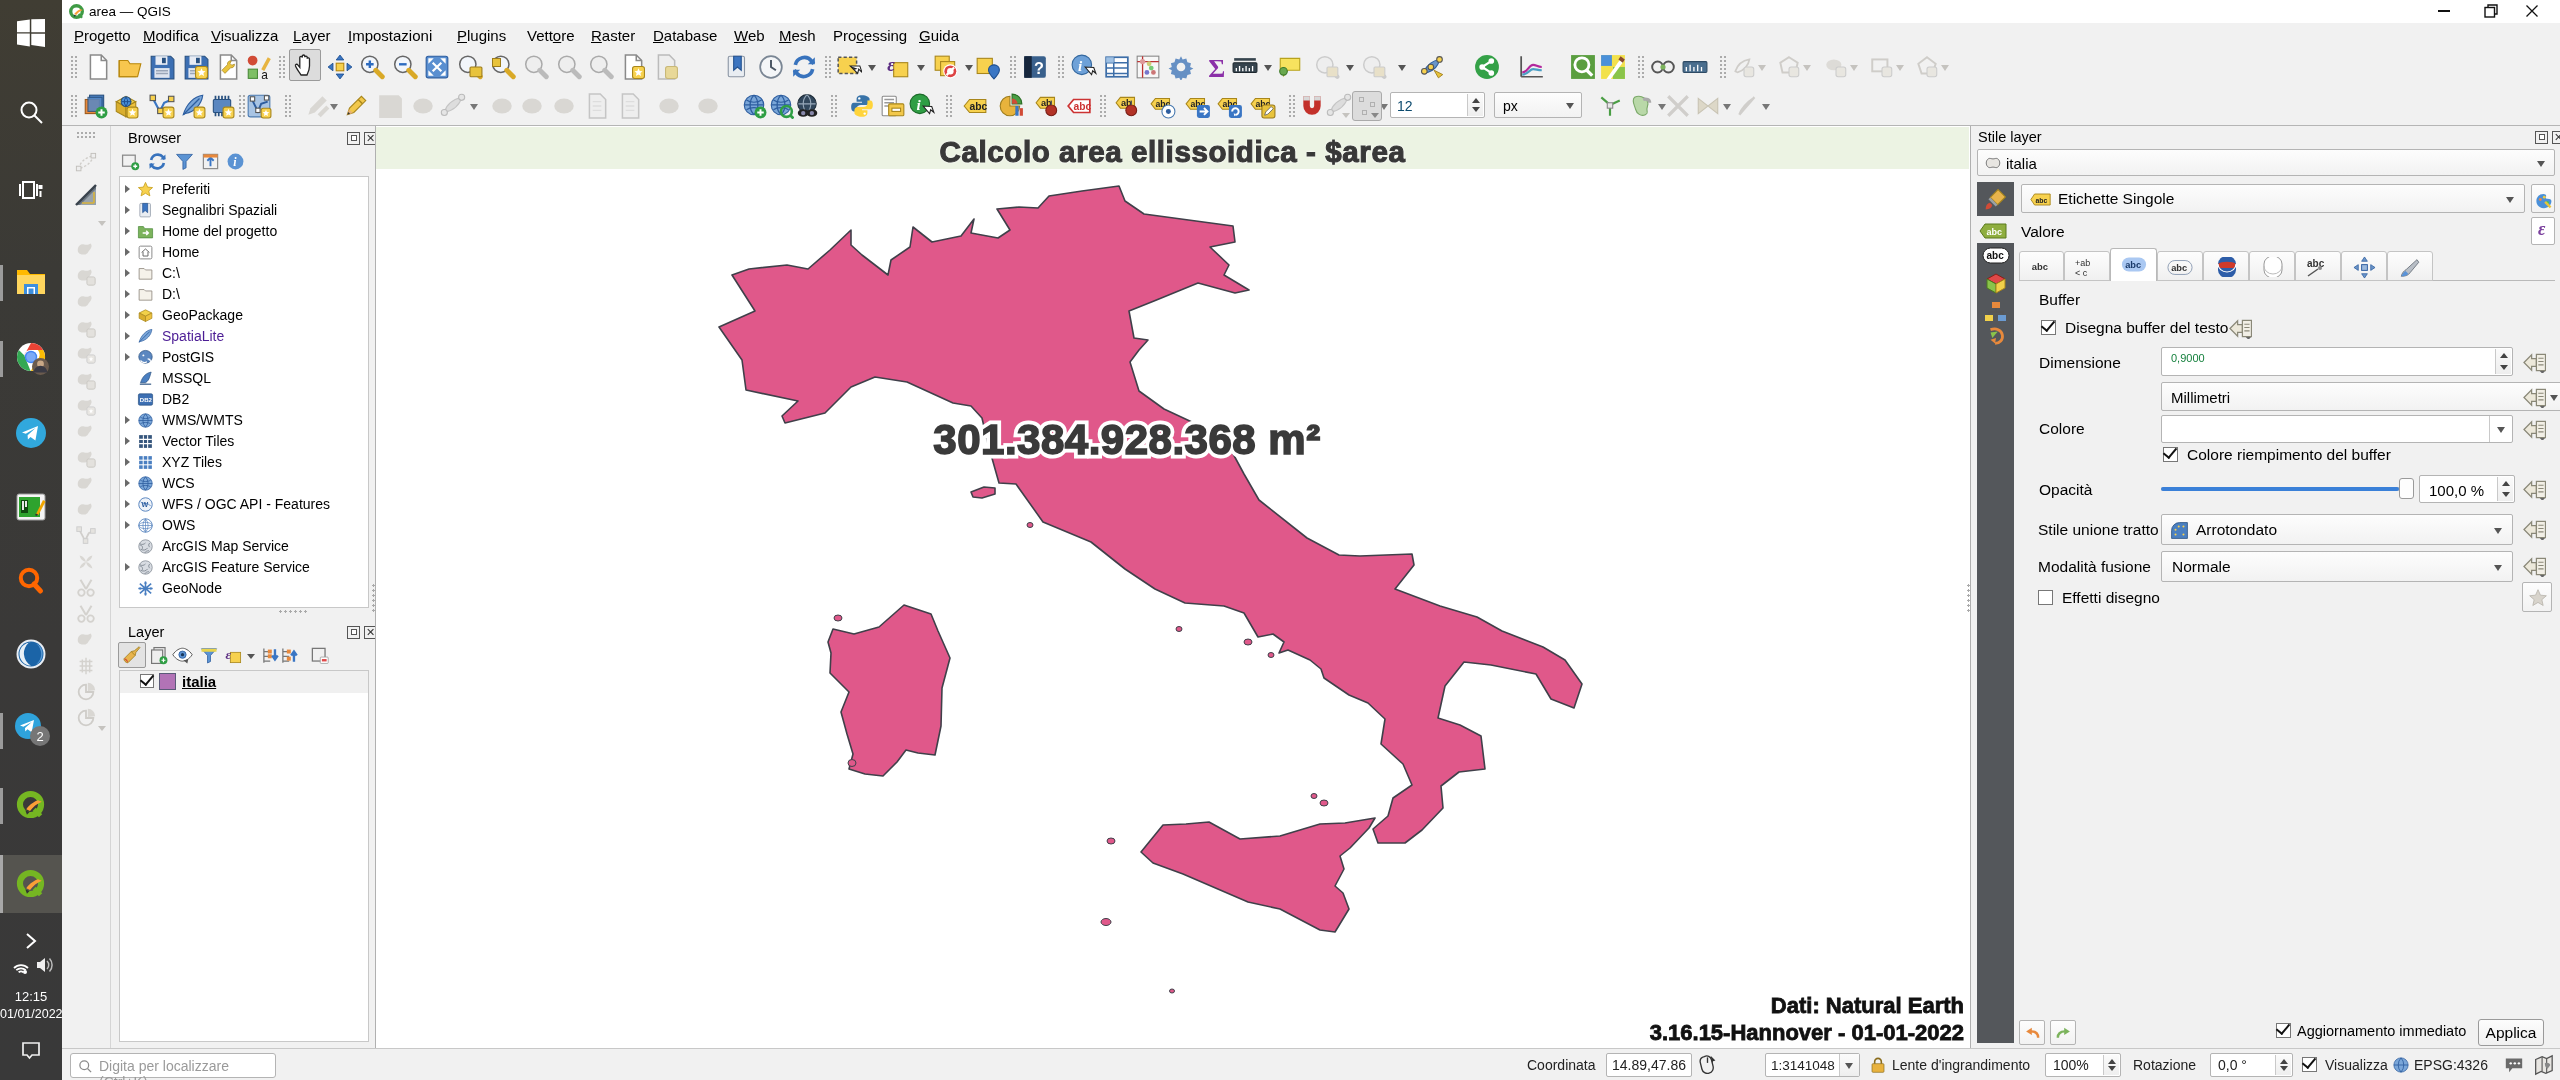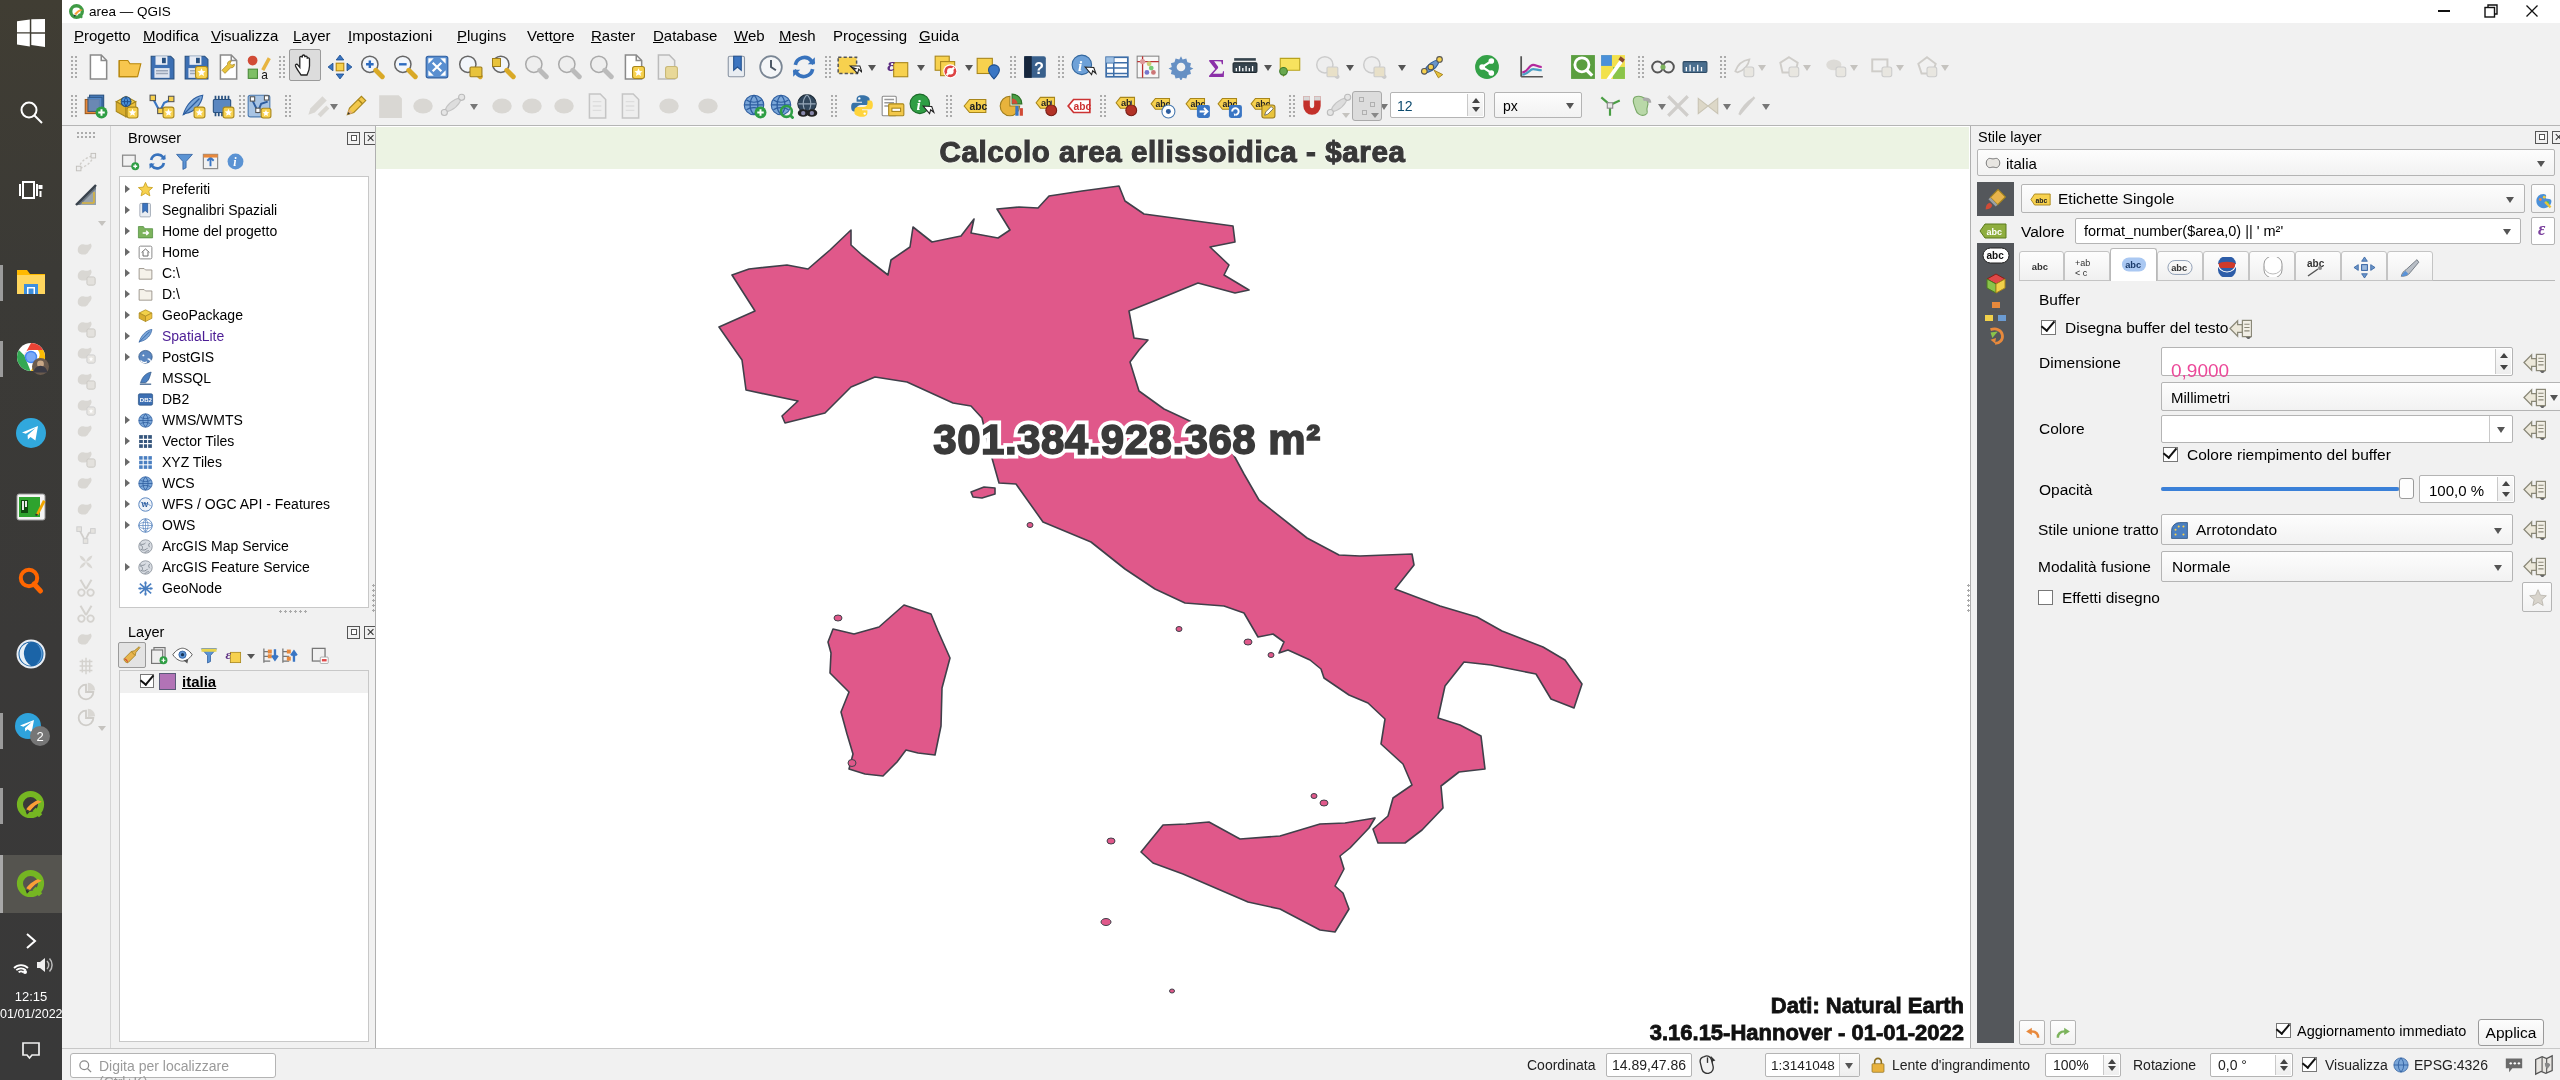--- a/index.html
+++ b/index.html
@@ -1176,24 +1176,20 @@
         <circle cx="13" cy="9" r="1.8" fill="#ec4"></circle>
         <circle cx="17" cy="16" r="1.8" fill="#4c4"></circle>
         <path d="M14 15l7 7" stroke="#e8c33c" stroke-width="3"></path>
       </svg>
     </div>
  <svg class="a" style="left:8px;top:96px" width="28" height="18" viewBox="0 0 28 18">
       <path d="M1 9l5-7h21v14H6z" fill="#8fae3f" stroke="#5a7a1f"></path>
       <text x="7.5" y="13" font-size="9" font-family="Liberation Sans" font-weight="bold" fill="#fff">abc</text>
     </svg>
  <div class="a" style="left:50px;top:97px;font-size:15.5px;color:#000">Valore</div>
- <div class="field a" style="left:104px;top:92px;width:446px;height:26px">
-   <div class="a" style="left:8px;top:4px;font-size:14.5px;color:#000">format_number($area,0) || ' m²'</div>
-   <div class="ddarrow" style="right:9px;top:10px"></div>
- </div>
  <div class="combo a" style="left:560px;top:91px;width:24px;height:28px;background:#fff">
       <div class="a" style="left:6px;top:1px;font-size:18px;color:#7a3f9d;font-family:'Liberation Serif';font-style:italic;font-weight:bold">ε</div>
     </div>
  <div class="a" style="left:6px;top:117px;width:37px;height:800px;background:#54575b"></div>
  <svg class="a" style="left:11px;top:121px" width="28" height="17" viewBox="0 0 28 17">
       <rect x="1" y="1" width="26" height="15" rx="7.5" fill="#fff" stroke="#222"></rect>
       <text x="4.5" y="12" font-size="10" font-family="Liberation Sans" font-weight="bold" fill="#111">abc</text>
     </svg>
  <svg class="a" style="left:13px;top:146px" width="24" height="24" viewBox="0 0 24 24">
       <path d="M12 2l9 5-9 5-9-5z" fill="#e04848" stroke="#8a1f17"></path>
@@ -1269,21 +1265,21 @@
     </div>
 
  <div class="a" style="left:68px;top:165px;font-size:15.5px;color:#000">Buffer</div>
  <div class="cb ck" style="left:70px;top:194px"></div>
  <div class="a" style="left:94px;top:193px;font-size:15.5px;color:#000">Disegna buffer del testo</div>
  <svg class="a" style="left:258px;top:192px" width="23" height="21">
       <use href="#dds"></use>
     </svg>
  <div class="a" style="left:68px;top:228px;font-size:15.5px;color:#000">Dimensione</div>
  <div class="field a" style="left:190px;top:221px;width:352px;height:29px">
-      <div class="a" style="left:9px;top:12px;font-size:19px;color:#ec4899">0,9000</div>
+      <div class="a" style="left:9px;top:4px;font-size:11px;color:#15803d">0,9000</div>
       <div class="spin"></div>
     </div>
  <svg class="a" style="left:552px;top:226px" width="23" height="21">
       <use href="#dds"></use>
     </svg>
  <div class="combo a" style="left:190px;top:256px;width:408px;height:29px">
       <div class="a" style="left:9px;top:6px;font-size:15px;color:#000">Millimetri</div>
       <div class="ddarrow" style="right:10px;top:12px"></div>
     </div>
  <svg class="a" style="left:552px;top:261px" width="23" height="21">

